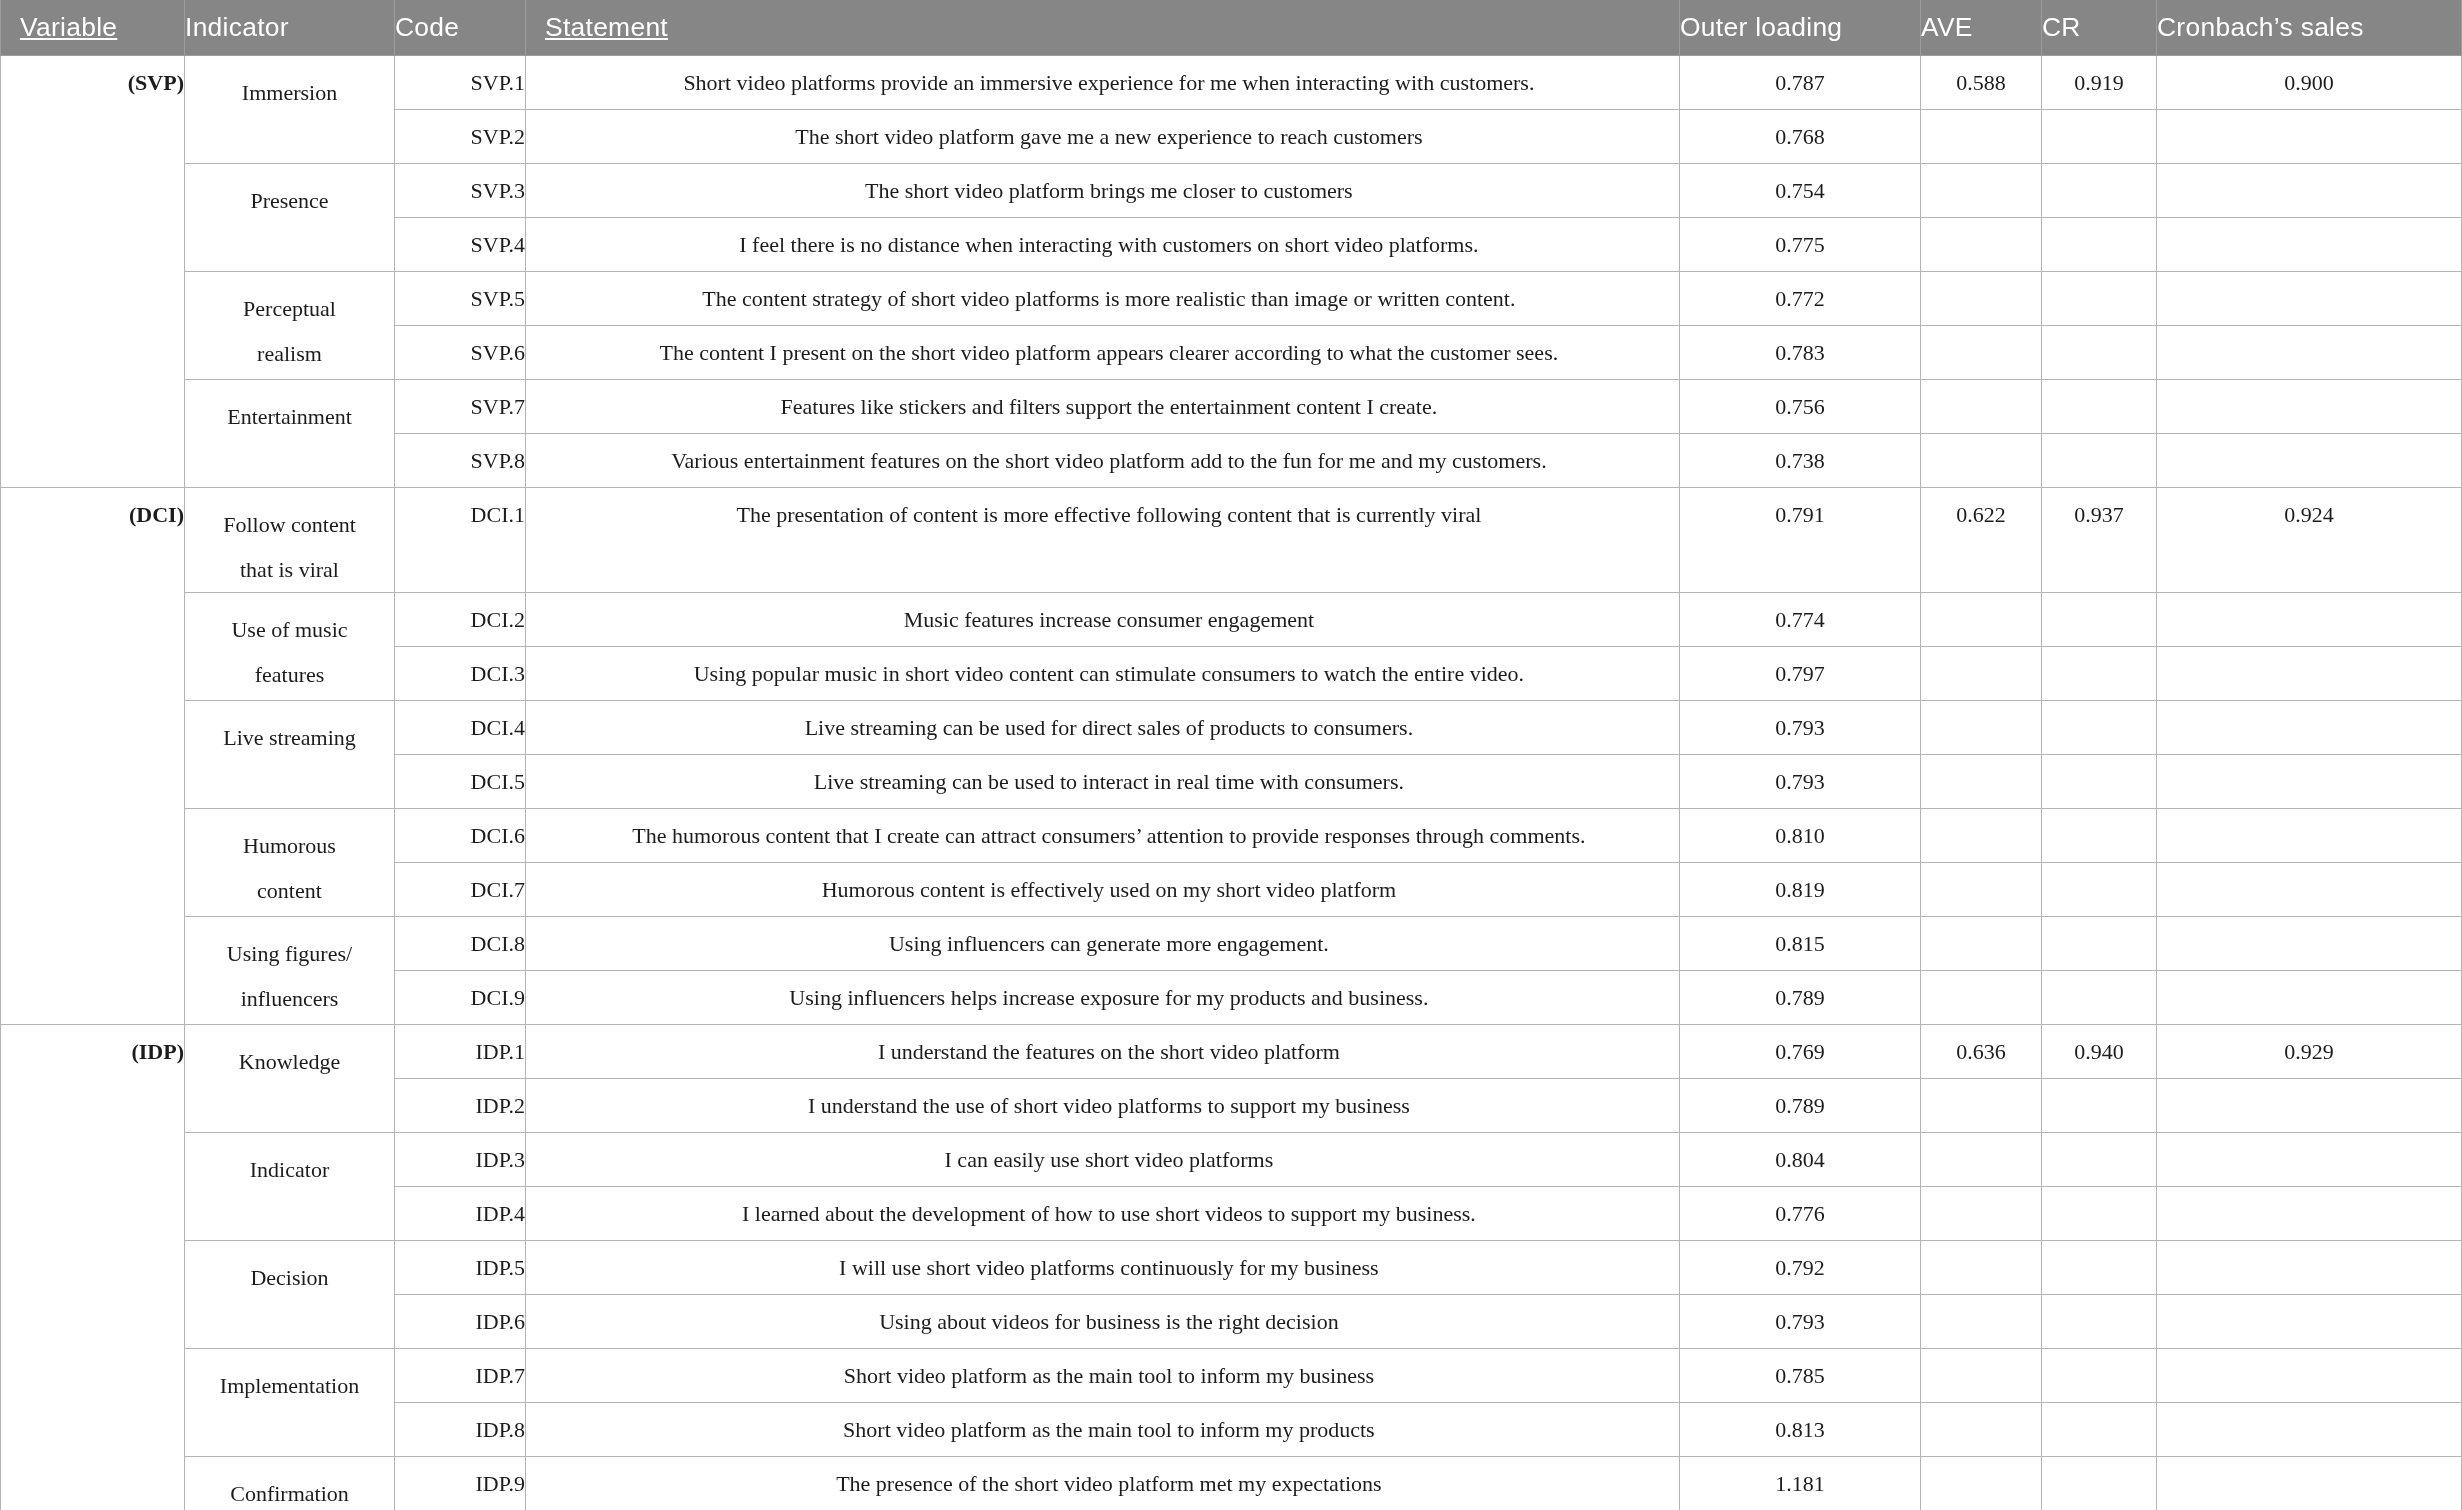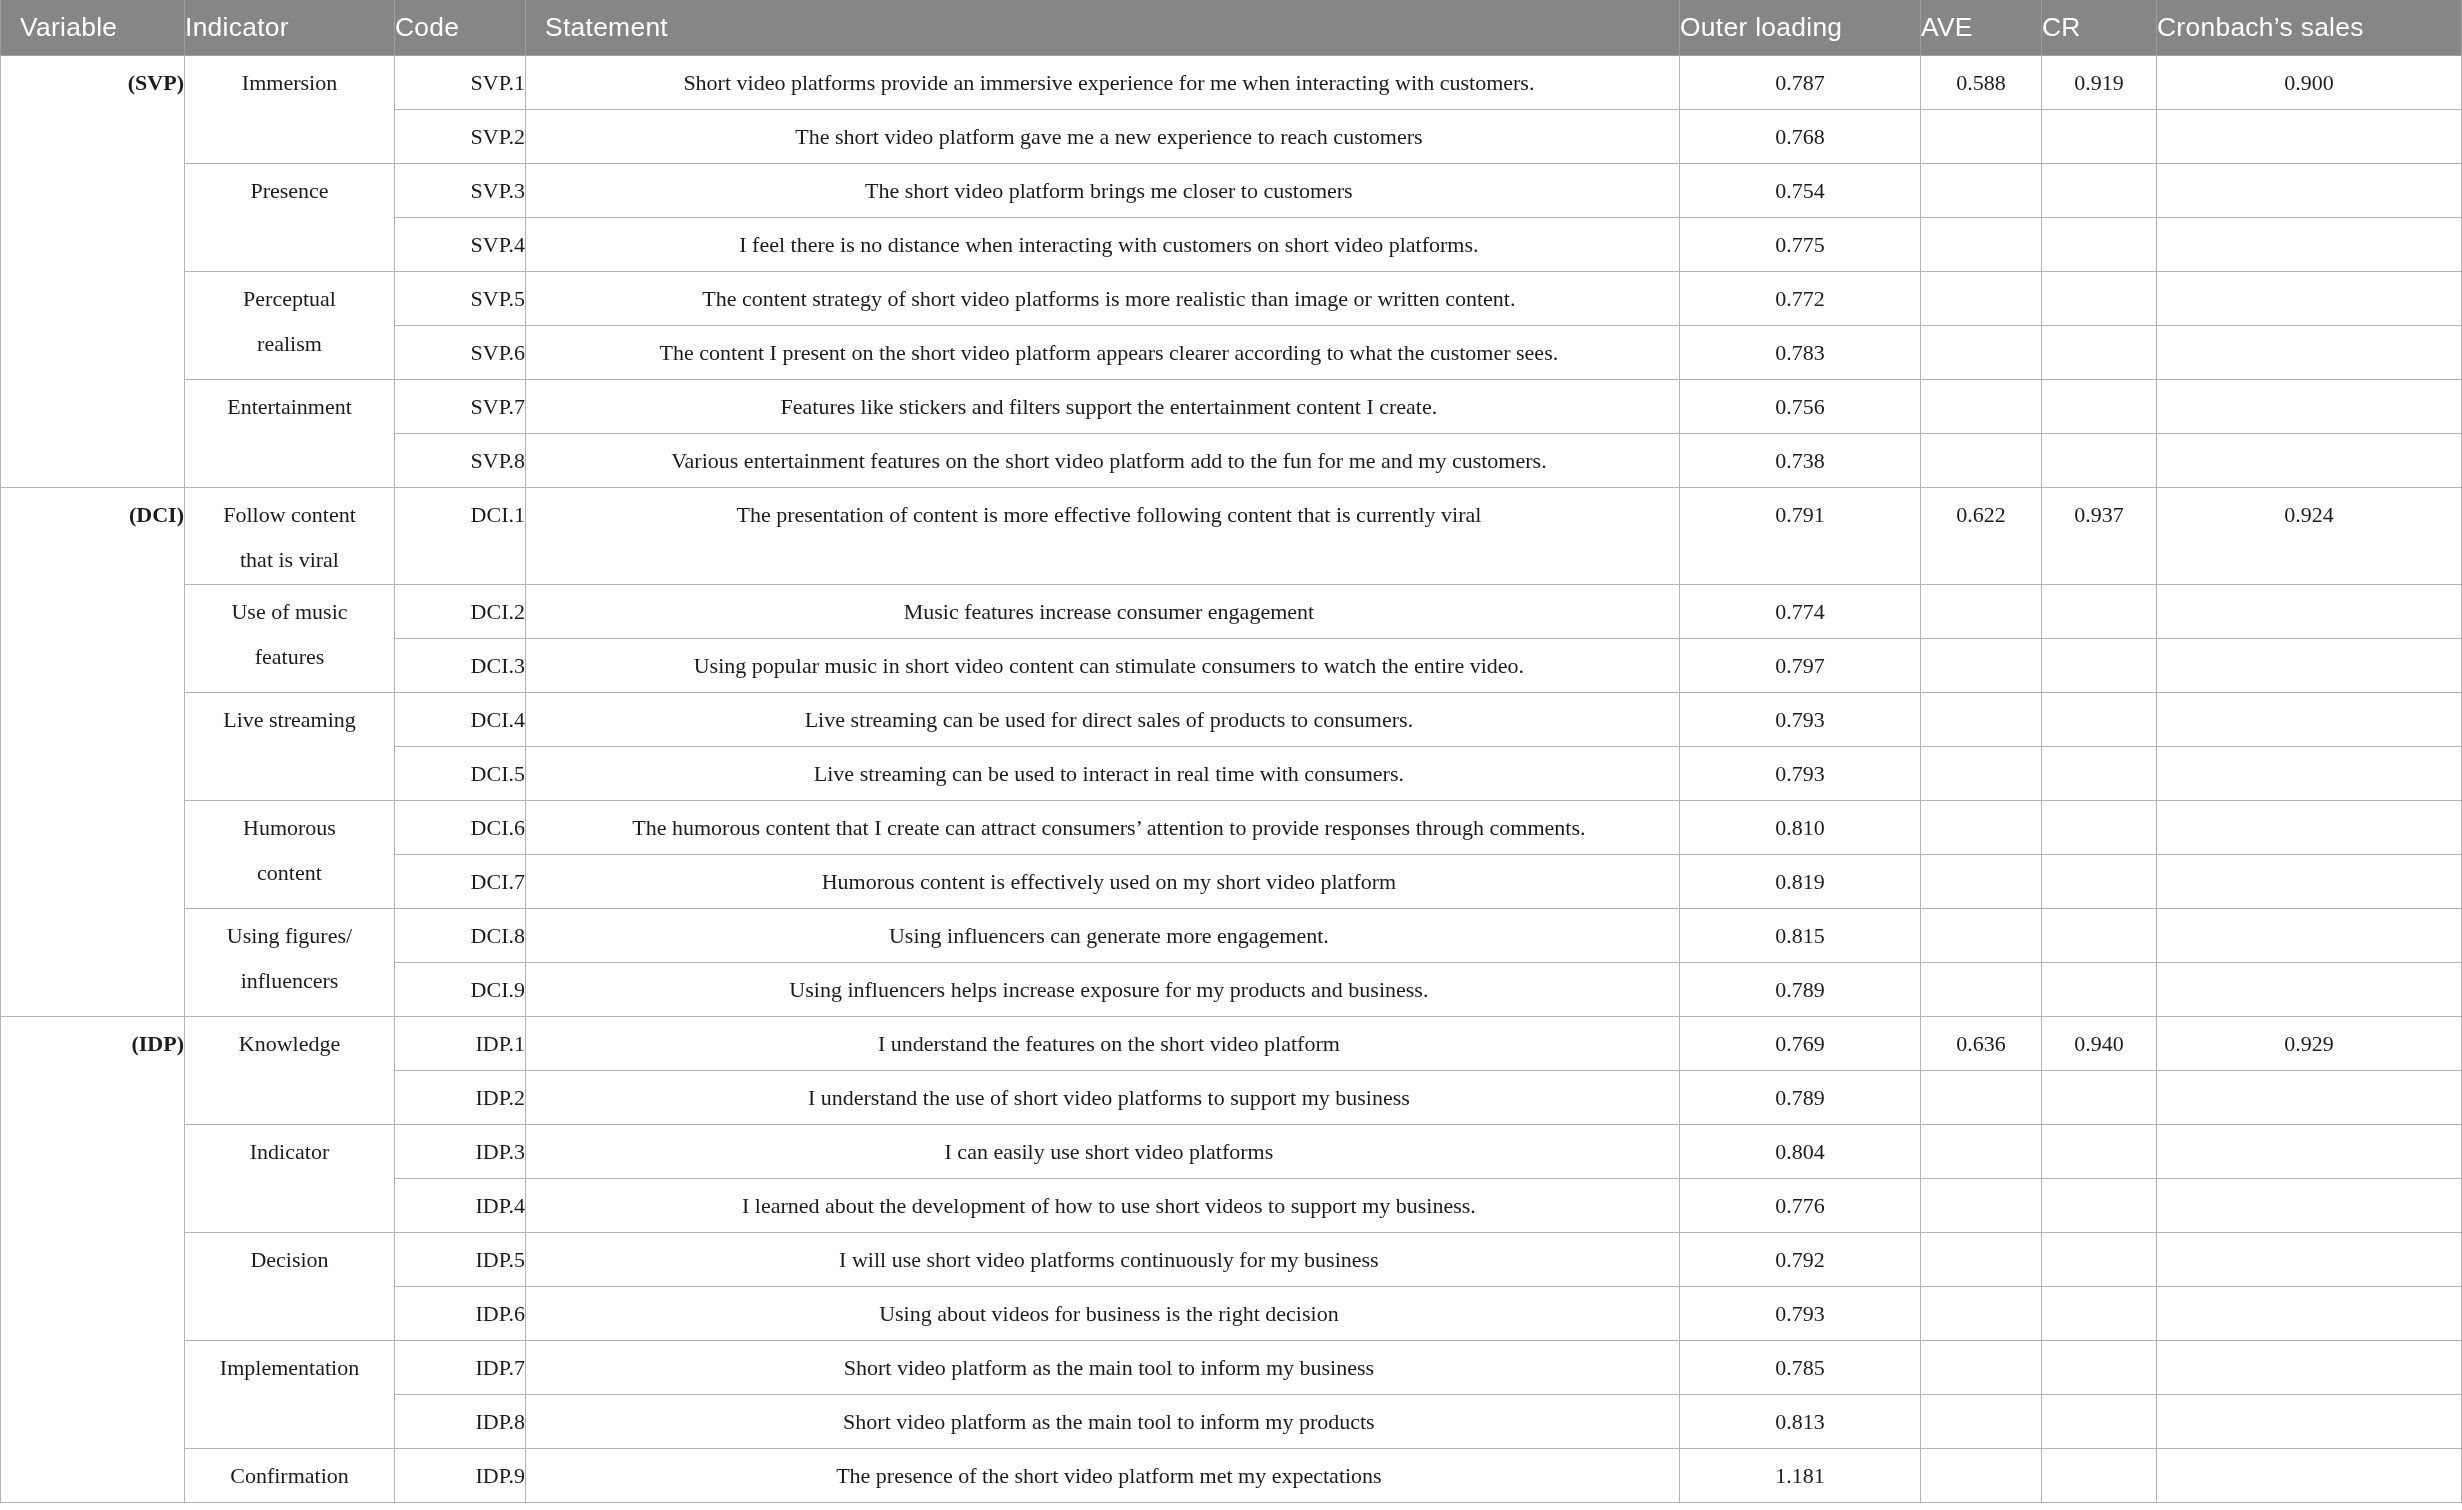--- a/index.html
+++ b/index.html
@@ -24,42 +24,42 @@
     font-weight: normal;
     font-size: 26.4px;
     letter-spacing: 0.3px;
     height: 55px;
     padding: 0;
     border: 0.9px solid #9d9d9d;
     border-top: none;
     text-align: left;
     vertical-align: middle;
   }
-  thead th.th-left { text-align: left; padding-left: 19px; }
+  thead th.th-left { text-align: left; padding-left: 19px; text-decoration: underline; }
   tbody tr { height: 53px; }
   tbody tr.tall { height: 97px; }
   tbody td {
     border: 0.9px solid #b4b4b4;
     padding: 0;
     vertical-align: top;
     font-size: 22px;
     line-height: 53px;
     background: #ffffff;
     overflow: hidden;
     white-space: nowrap;
   }
   td.variable-cell {
     text-align: right;
     padding-left: 14px;
     font-weight: bold;
   }
   td.indicator-cell {
     text-align: center;
     line-height: 45px;
-    padding: 4px 24px 0 24px;
+    padding: 14px 24px 0 24px;
     white-space: normal;
   }
   td.code-cell { text-align: right; }
   td.statement-cell { text-align: center; padding-left: 12.8px; }
   td.num-cell { text-align: center; }
 </style>
 </head>
 <body>
 
 <table class="model-table">

